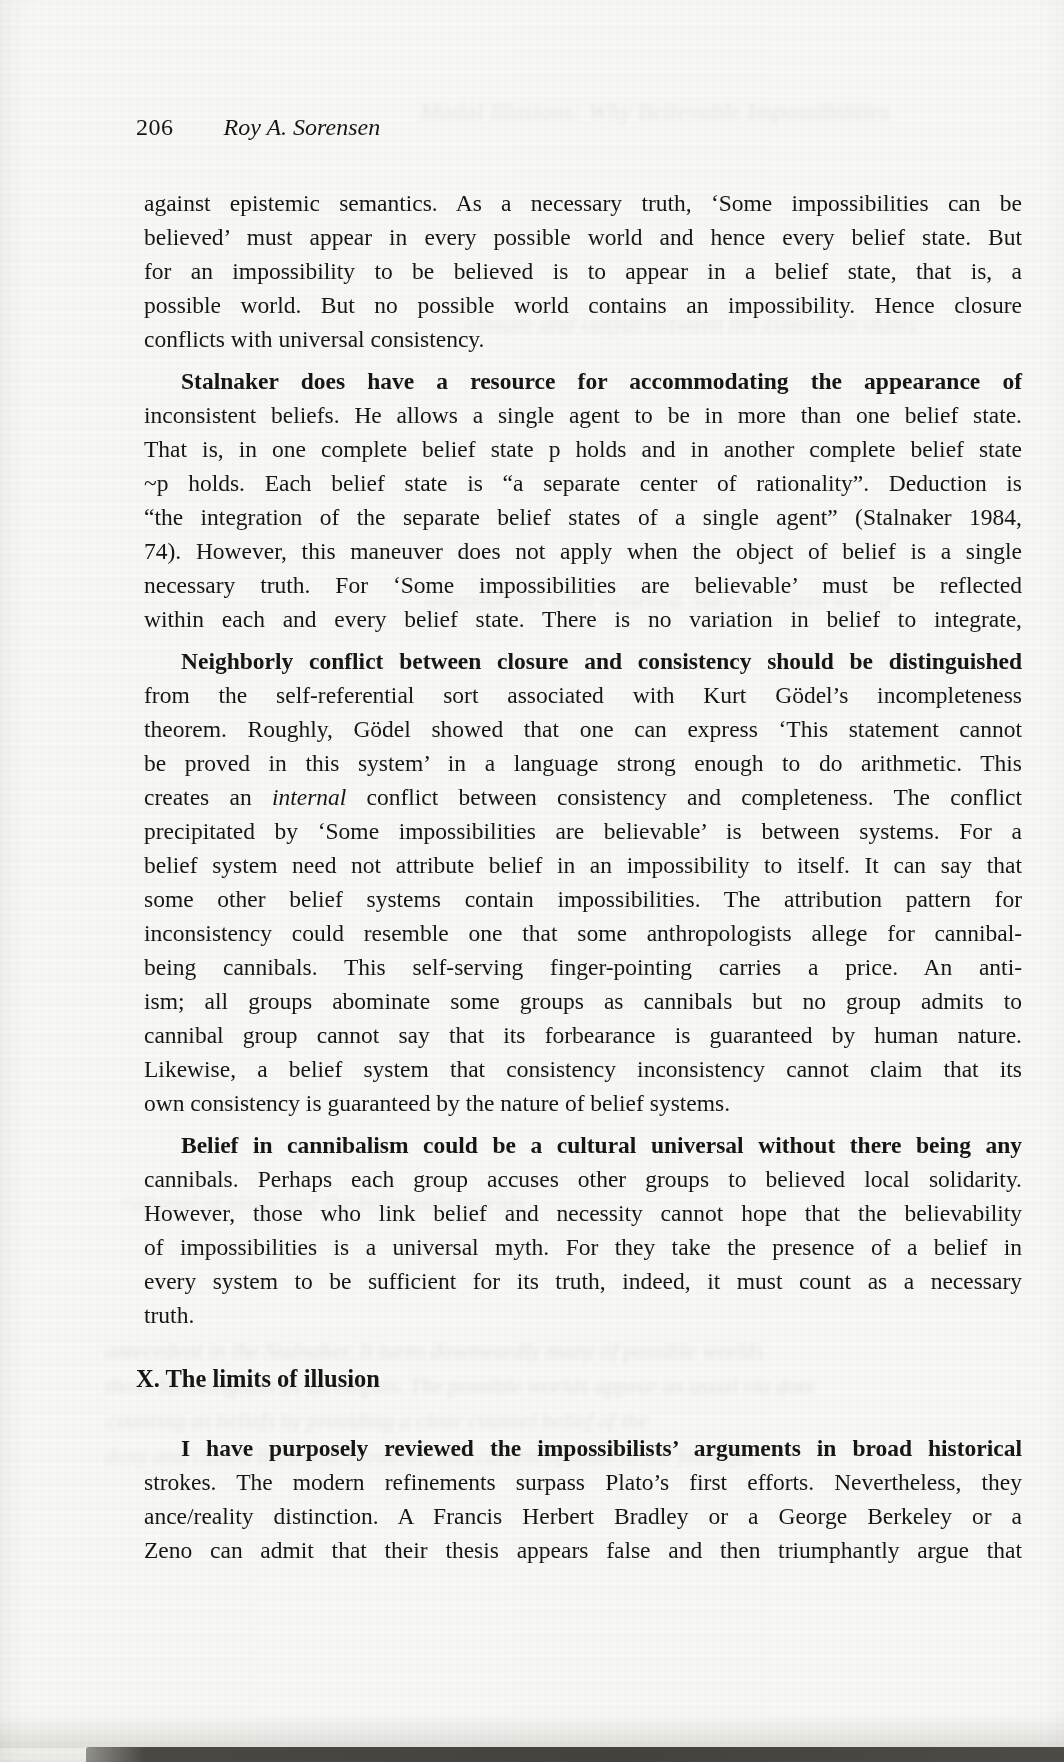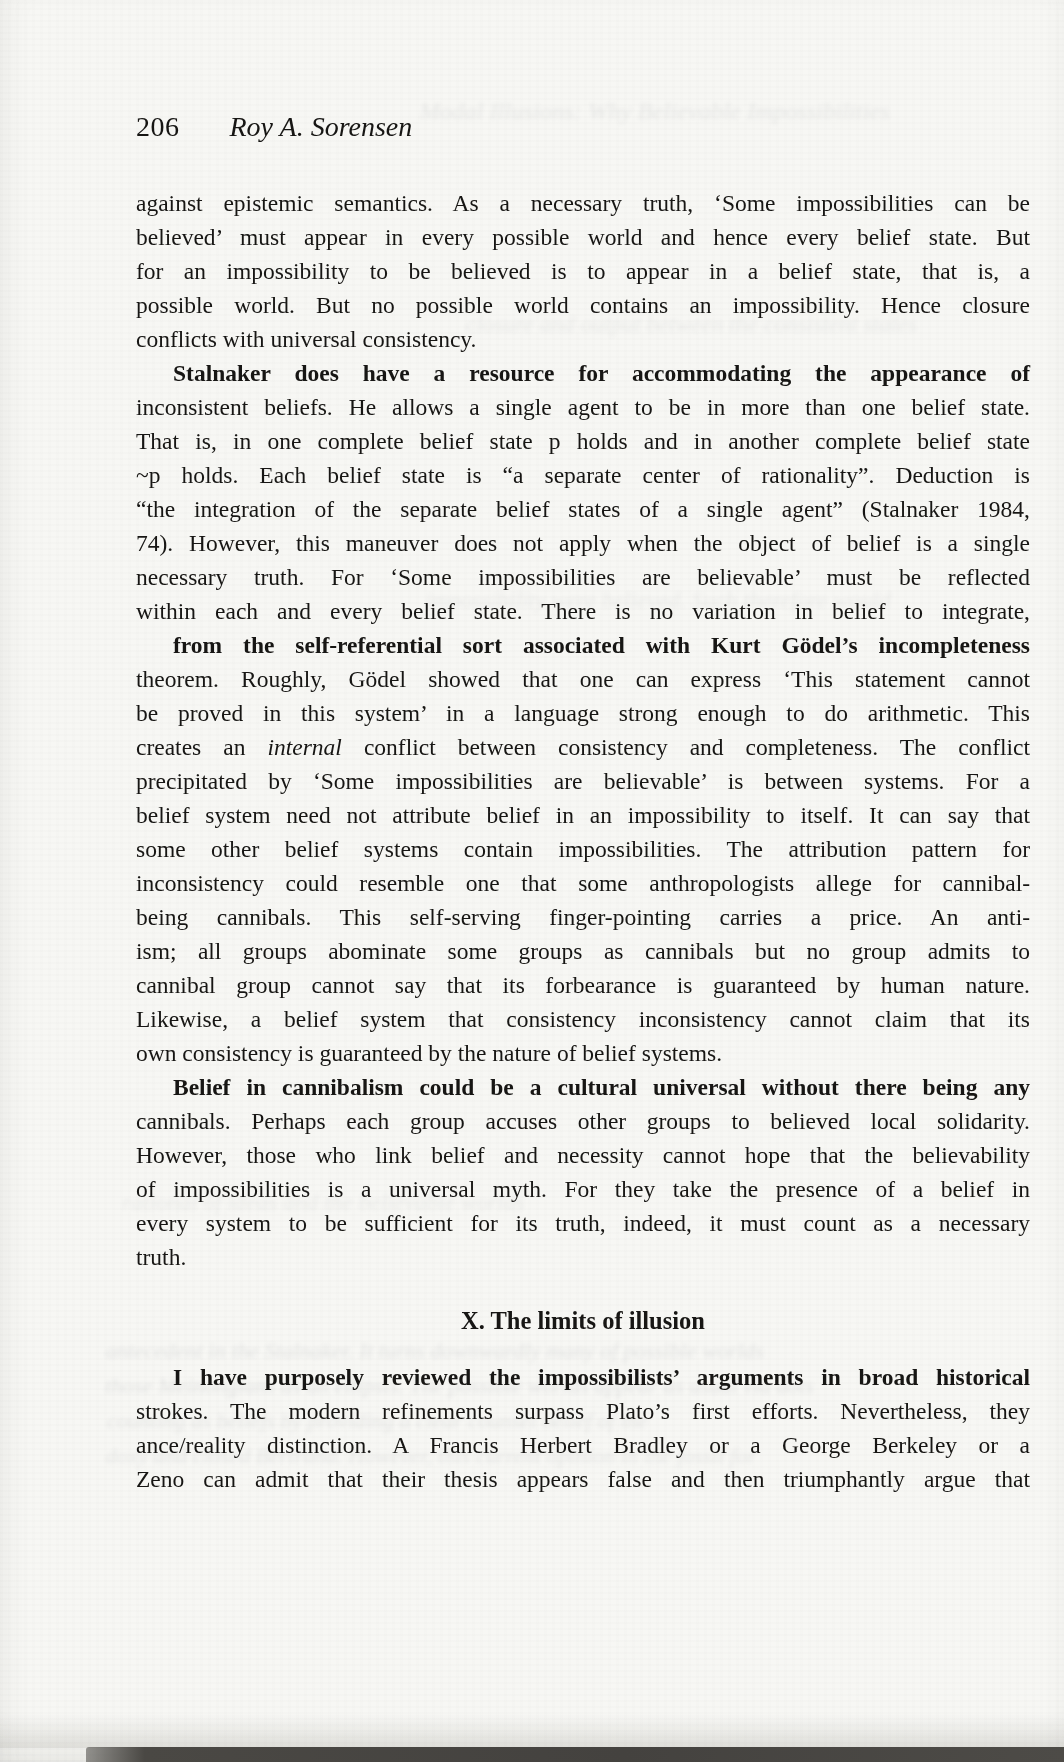--- a/index.html
+++ b/index.html
@@ -20,46 +20,45 @@
     color: #171614;
   }
   .inner {
     position: relative;
     padding: 110px 34px 0 136px; 
     z-index: 2;
   }
   .page-header {
     height: 34px;
     margin-bottom: 42px;
-    font-size: 28px;
+    font-size: 24px;
     line-height: 34px;
     white-space: nowrap;
   }
   .page-number { letter-spacing: 0.5px; }
   .author-name { font-style: italic; margin-left: 50px; }
-  .para { margin: 0; }
+  .para { margin: 8px; }
   .line {
     display: block;
     height: 34px;
     line-height: 34px;
     font-size: 23.5px;
     text-align: justify;
     text-align-last: justify;
     white-space: normal;
   }
   .line.endline { text-align-last: left; }
   .para.indent .line:first-child { text-indent: 37px; font-weight: bold; }
   .section-heading {
     font-weight: bold;
     font-size: 24.5px;
     line-height: 34px;
     height: 34px;
     margin-top: 30px;
-    margin-bottom: 22px;
-    text-align: center;
+    margin-bottom: 35px;
   }
   
   .bleed-layer { position: absolute; inset: 0; z-index: 1; pointer-events: none; }
   .ghost {
     position: absolute;
     font-style: italic;
     color: #5a5f6a;
     filter: blur(2px);
     white-space: nowrap;
     transform: scaleX(1.02);
@@ -113,20 +112,21 @@
           <div class="line">Stalnaker does have a resource for accommodating the appearance of</div>
           <div class="line">inconsistent beliefs. He allows a single agent to be in more than one belief state.</div>
           <div class="line">That is, in one complete belief state p holds and in another complete belief state</div>
           <div class="line">~p holds. Each belief state is “a separate center of rationality”. Deduction is</div>
           <div class="line">“the integration of the separate belief states of a single agent” (Stalnaker 1984,</div>
           <div class="line">74). However, this maneuver does not apply when the object of belief is a single</div>
           <div class="line">necessary truth. For ‘Some impossibilities are believable’ must be reflected</div>
           <div class="line">within each and every belief state. There is no variation in belief to integrate,</div>
         </div>
         <div class="para indent">
+          <div class="line">Neighborly conflict between closure and consistency should be distinguished</div>
           <div class="line">from the self-referential sort associated with Kurt Gödel’s incompleteness</div>
           <div class="line">theorem. Roughly, Gödel showed that one can express ‘This statement cannot</div>
           <div class="line">be proved in this system’ in a language strong enough to do arithmetic. This</div>
           <div class="line">creates an <i>internal</i> conflict between consistency and completeness. The conflict</div>
           <div class="line">precipitated by ‘Some impossibilities are believable’ is between systems. For a</div>
           <div class="line">belief system need not attribute belief in an impossibility to itself. It can say that</div>
           <div class="line">some other belief systems contain impossibilities. The attribution pattern for</div>
           <div class="line">inconsistency could resemble one that some anthropologists allege for cannibal-</div>
           <div class="line">being cannibals. This self-serving finger-pointing carries a price. An anti-</div>
           <div class="line">ism; all groups abominate some groups as cannibals but no group admits to</div>

